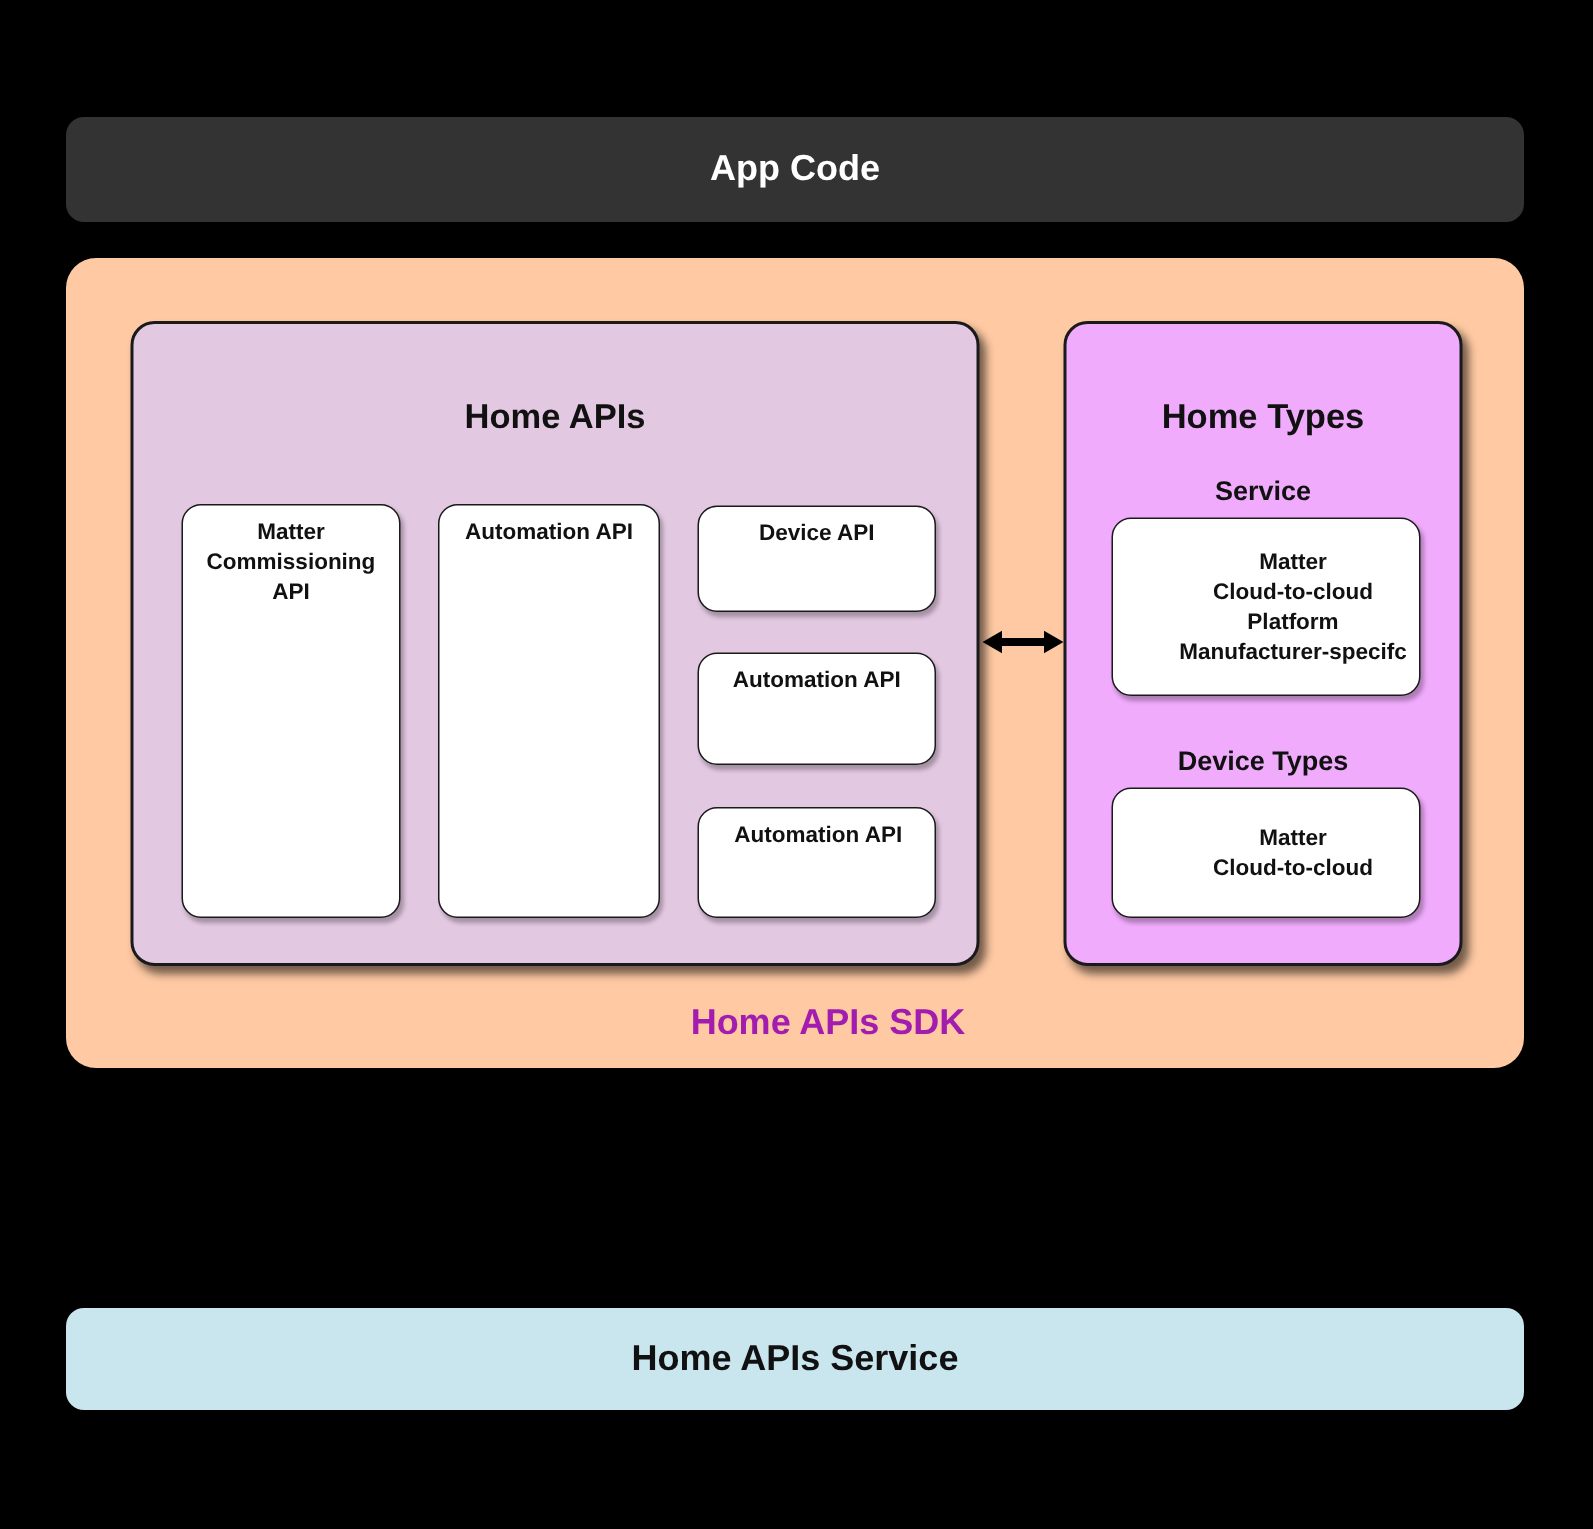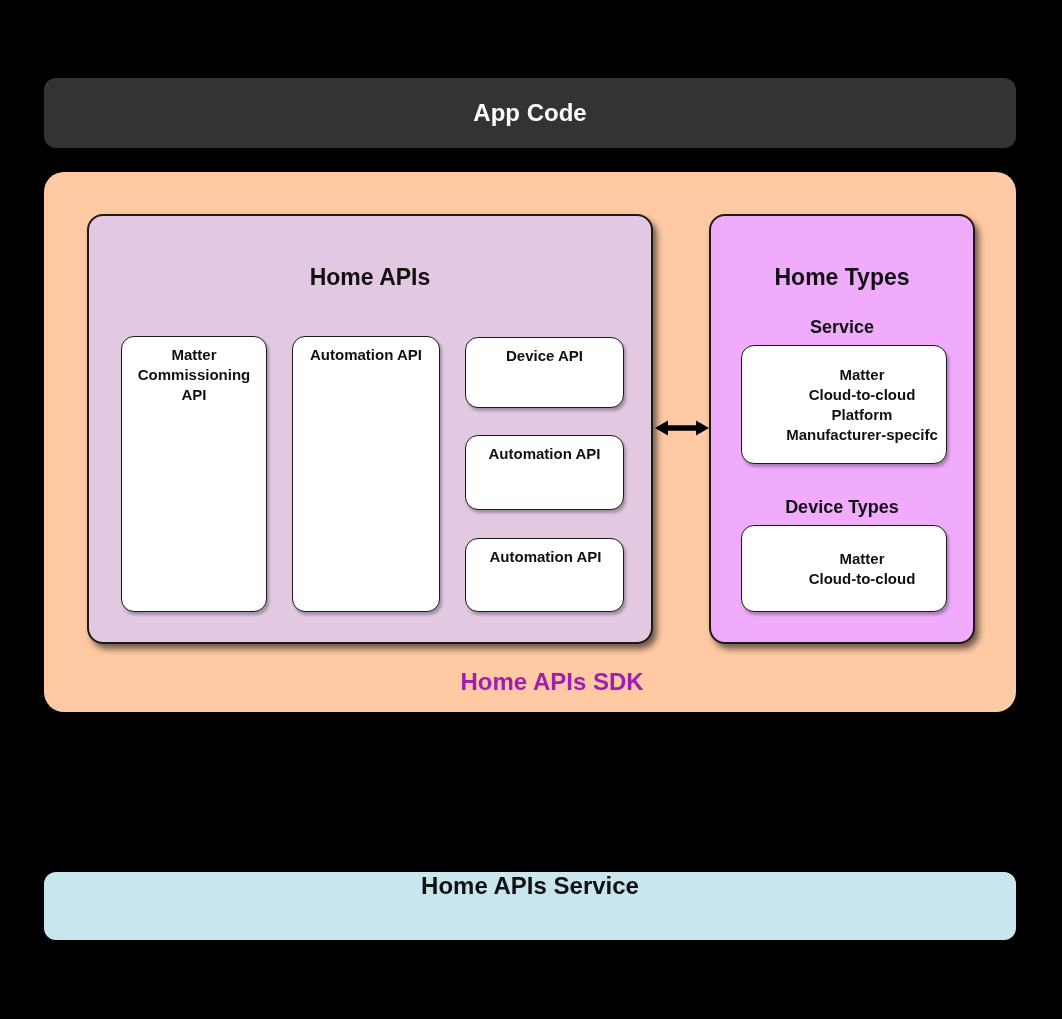--- a/index.html
+++ b/index.html
@@ -127,21 +127,21 @@
   .traits-card { top: 129px; height: 119px; }
   .device-types-card { top: 309px; height: 87px; }
 
   
   .service-bar {
     position: absolute;
     left: 44px; top: 872px;
     width: 972px; height: 68px;
     background: #c9e6ef;
     border-radius: 12px;
-    display: flex; justify-content: center;
+    display: flex; align-items: center; justify-content: center;
     font-size: 24px; font-weight: 700;
     color: #111111;
   }
 </style>
 </head>
 <body>
 
 <div class="canvas">
 
   <div class="app-bar">

